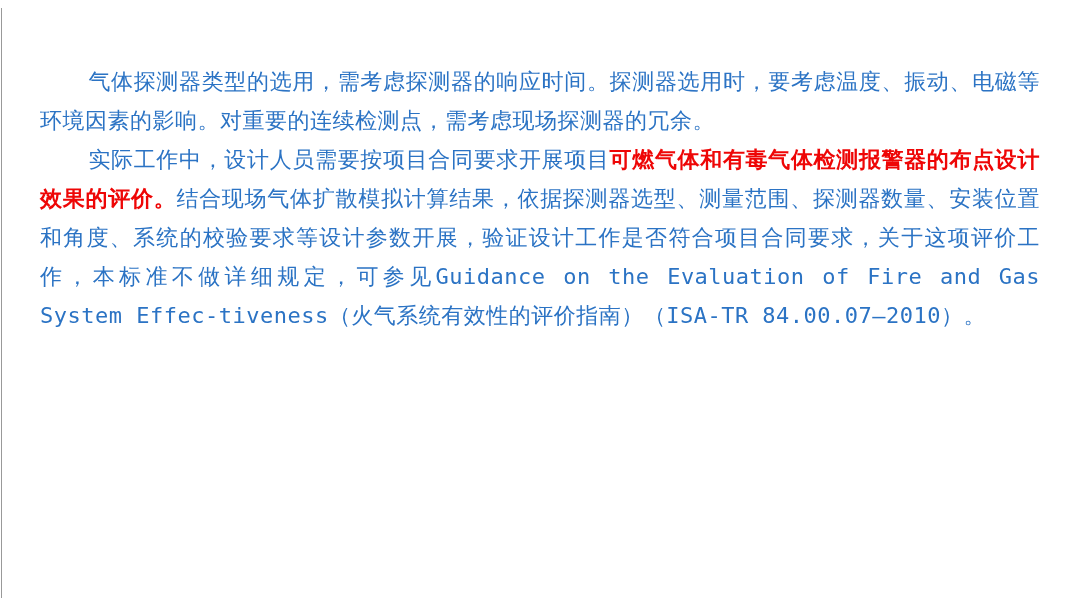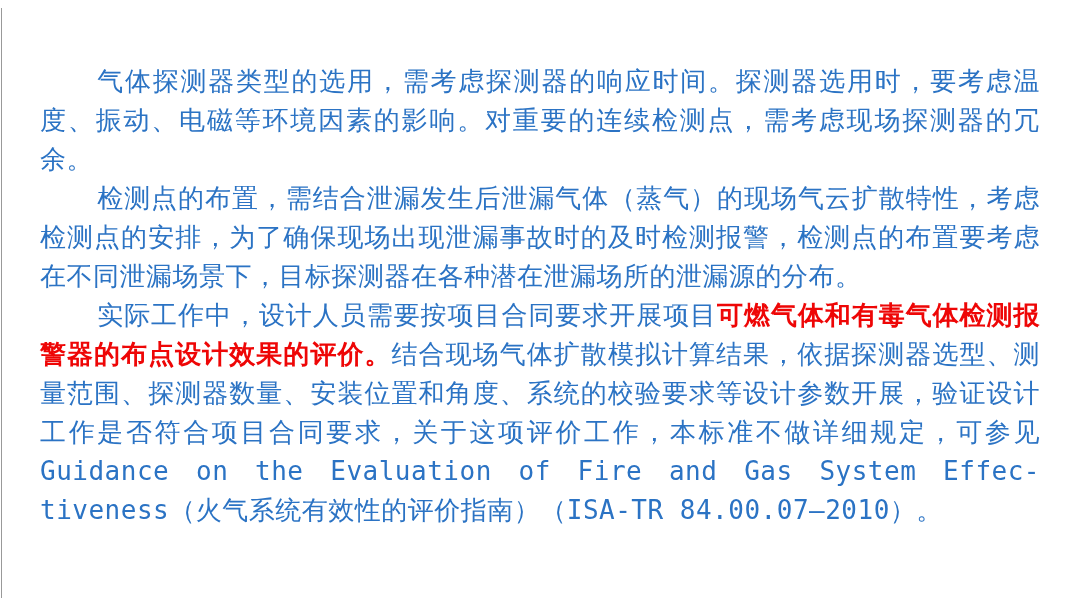--- a/index.html
+++ b/index.html
@@ -22,21 +22,21 @@
     width: 1px;
     height: 590px;
     background: #999999;
   }
   .content {
     position: absolute;
     left: 40px;
     top: 62px;
     width: 1000px;
     color: #2b73c4;
-    font-size: 26px;
+    font-size: 22px;
     line-height: 39px;
     text-align: justify;
     text-justify: inter-character;
     letter-spacing: 0.5px;
   }
   .para {
     margin: 0;
     padding: 0;
     text-indent: 2.2em;
   }
@@ -48,16 +48,15 @@
     font-family: "DejaVu Sans Mono", monospace;
   }
 </style>
 </head>
 <body>
 
 <div class="page">
   <div class="left-edge-line"></div>
   <div class="content">
     <p class="para">气体探测器类型的选用，需考虑探测器的响应时间。探测器选用时，要考虑温度、振动、电磁等环境因素的影响。对重要的连续检测点，需考虑现场探测器的冗余。</p>
-    <p class="para">检测点的布置，需结合泄漏发生后泄漏气体（蒸气）的现场气云扩散特性，考虑检测点的安排，为了确保现场出现泄漏事故时的及时检测报警，检测点的布置要考虑在不同泄漏场景下，目标探测器在各种潜在泄漏场所的泄漏源的分布。</p>
     <p class="para"><span class="seg">实际工作中，设计人员需要按项目合同要求开展项目</span><span class="seg seg-red">可燃气体和有毒气体检测报警器的布点设计效果的评价。</span><span class="seg">结合现场气体扩散模拟计算结果，依据探测器选型、测量范围、探测器数量、安装位置和角度、系统的校验要求等设计参数开展，验证设计工作是否符合项目合同要求，关于这项评价工作，本标准不做详细规定，可参见</span><span class="seg seg-en">Guidance on the Evaluation of Fire and Gas System Effec-tiveness</span><span class="seg">（火气系统有效性的评价指南）（</span><span class="seg seg-en">ISA-TR 84.00.07—2010</span><span class="seg">）。</span></p>
   </div>
 </div>
 
 </body></html>

